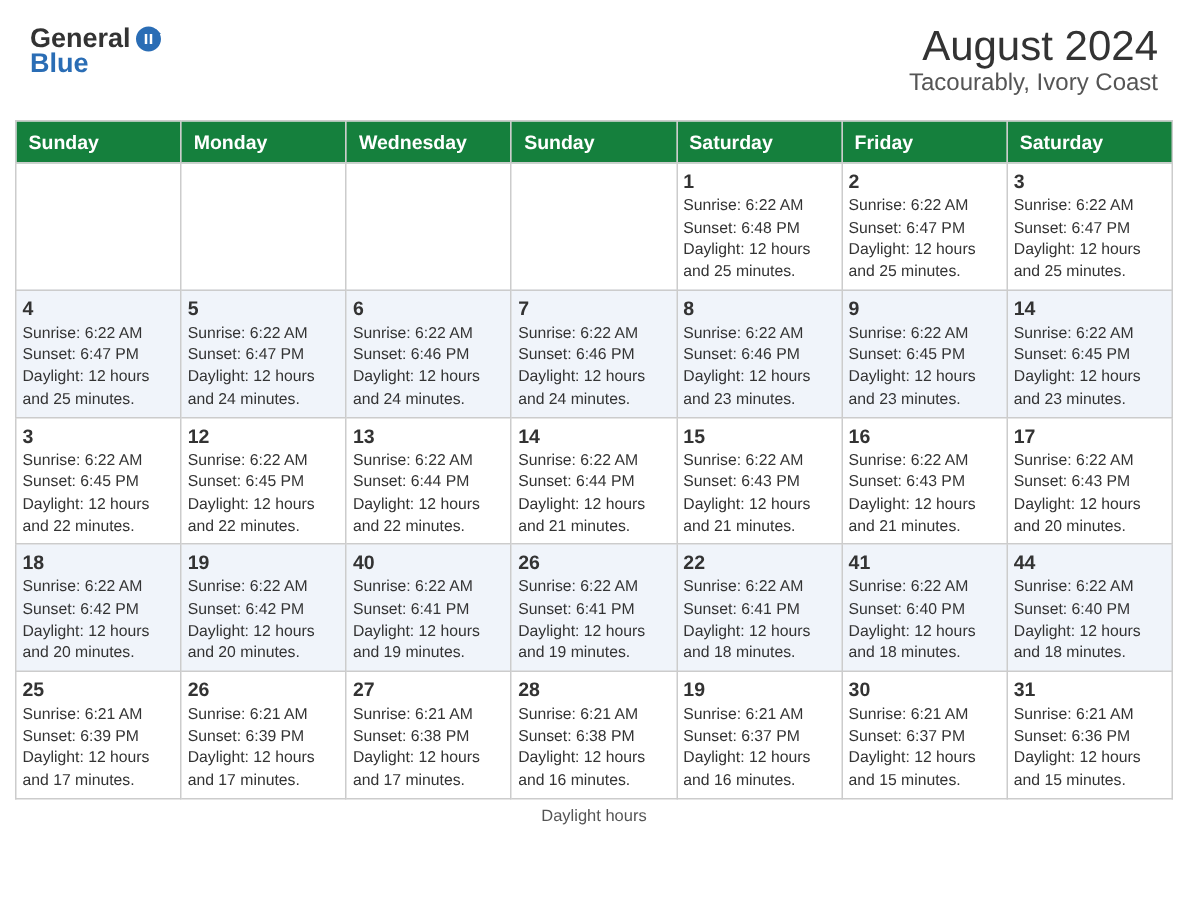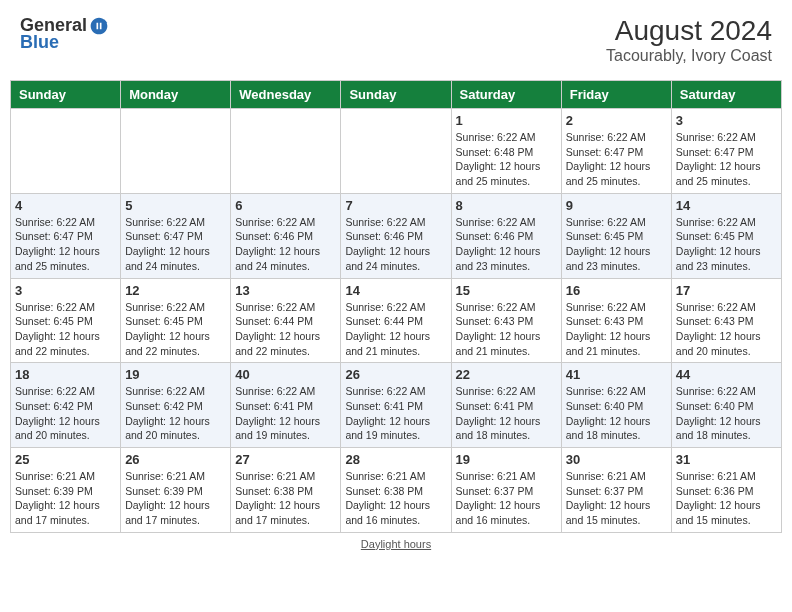--- a/index.html
+++ b/index.html
@@ -87,21 +87,20 @@
       background-color: #ffffff;
     }
     tr:nth-child(even) td {
       background-color: #f0f4fa;
     }
     .footer {
       text-align: center;
       font-size: 11px;
       color: #555;
       margin-top: 5px;
-      text-decoration: underline;
     }
   </style>
 </head>
 <body>
 
 <div class="header-area">
   <div class="logo">
     <div style="display:flex; flex-direction:column; align-items:flex-start;">
       <div style="display:flex; align-items:center;">
         <span class="logo-text-general">General</span>

